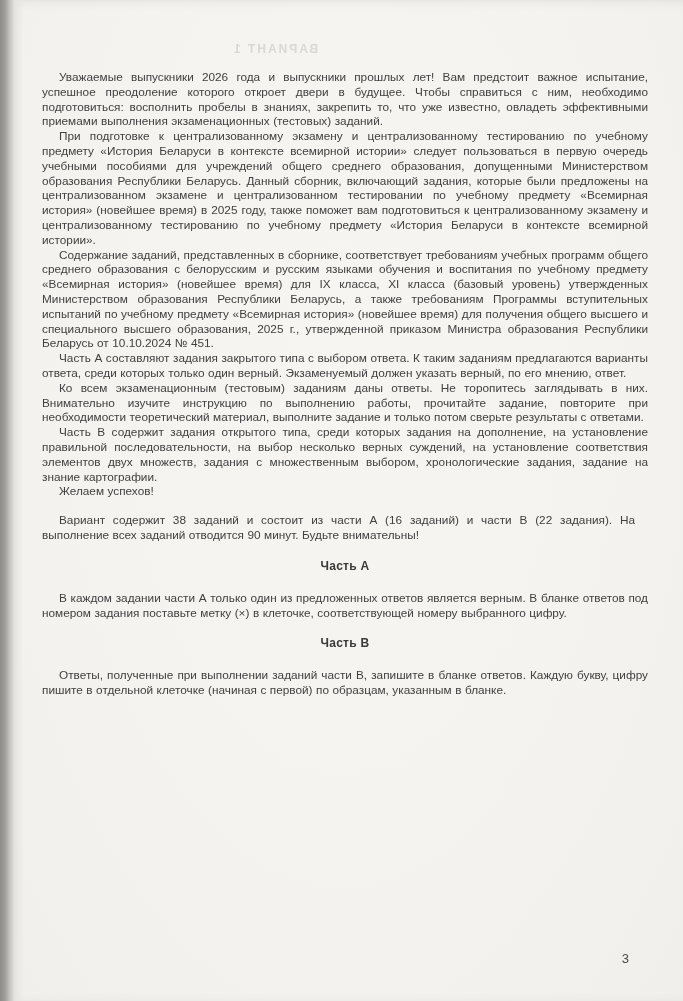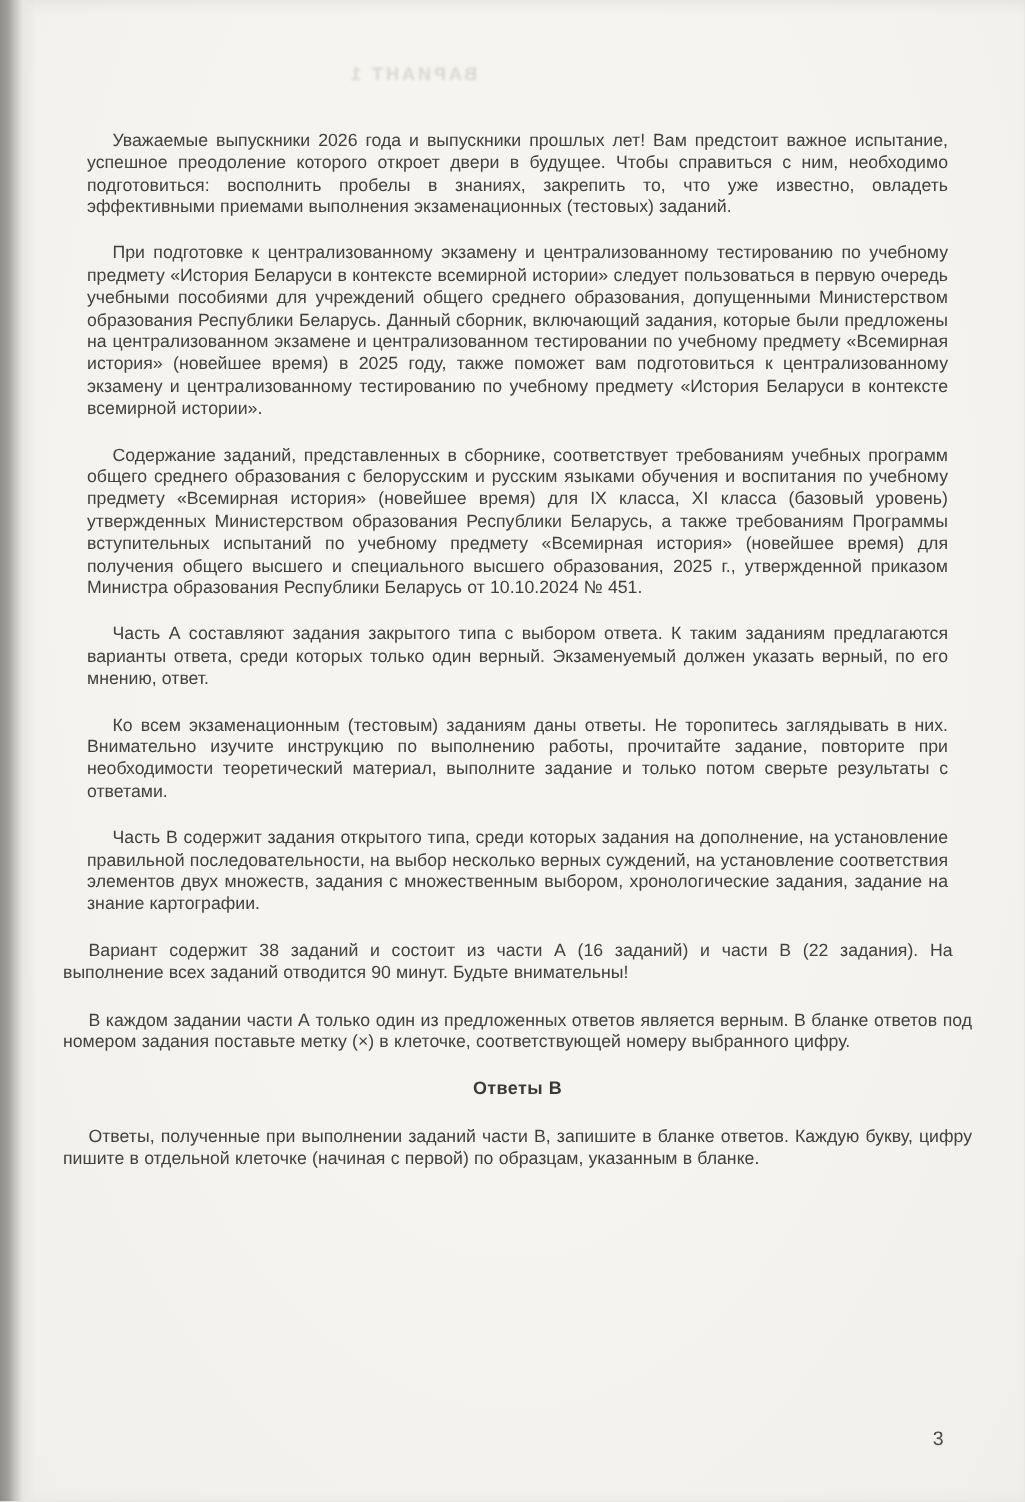--- a/index.html
+++ b/index.html
@@ -60,21 +60,21 @@
   h1.preface-title {
     margin: 0 0 15px 0;
     font-size: 19px;
     line-height: 24px;
     font-weight: bold;
     letter-spacing: 3px;
     text-align: center;
     color: #3a3a3a;
   }
   .body-text p {
-    margin: 16px;
+    margin: 0;
     font-size: 11.8px;
     line-height: 14.8px;
     text-align: justify;
     text-indent: 17px;
     hyphens: auto;
     -webkit-hyphens: auto;
     word-spacing: 0.2px;
     color: #414141;
   }
   h2.instructions-title {
@@ -121,33 +121,35 @@
   <div class="content">
 
 
     <div class="body-text">
       <p>Уважаемые выпускники 2026 года и выпускники прошлых лет! Вам предстоит важное испытание, успешное преодоление которого откроет двери в будущее. Чтобы справиться с ним, необходимо подготовиться: восполнить пробелы в знаниях, закрепить то, что уже известно, овладеть эффективными приемами выполнения экзаменационных (тестовых) заданий.</p>
       <p>При подготовке к централизованному экзамену и централизованному тестированию по учебному предмету «История Беларуси в контексте всемирной истории» следует пользоваться в первую очередь учебными пособиями для учреждений общего среднего образования, допущенными Министерством образования Республики Беларусь. Данный сборник, включающий задания, которые были предложены на централизованном экзамене и централизованном тестировании по учебному предмету «Всемирная история» (новейшее время) в 2025 году, также поможет вам подготовиться к централизованному экзамену и централизованному тестированию по учебному предмету «История Беларуси в контексте всемирной истории».</p>
       <p>Содержание заданий, представленных в сборнике, соответствует требованиям учебных программ общего среднего образования с белорусским и русским языками обучения и воспитания по учебному предмету «Всемирная история» (новейшее время) для IX класса, XI класса (базовый уровень) утвержденных Министерством образования Республики Беларусь, а также требованиям Программы вступительных испытаний по учебному предмету «Всемирная история» (новейшее время) для получения общего высшего и специального высшего образования, 2025 г., утвержденной приказом Министра образования Республики Беларусь от 10.10.2024 № 451.</p>
       <p>Часть А составляют задания закрытого типа с выбором ответа. К таким заданиям предлагаются варианты ответа, среди которых только один верный. Экзаменуемый должен указать верный, по его мнению, ответ.</p>
       <p>Ко всем экзаменационным (тестовым) заданиям даны ответы. Не торопитесь заглядывать в них. Внимательно изучите инструкцию по выполнению работы, прочитайте задание, повторите при необходимости теоретический материал, выполните задание и только потом сверьте результаты с ответами.</p>
       <p>Часть В содержит задания открытого типа, среди которых задания на дополнение, на установление правильной последовательности, на выбор несколько верных суждений, на установление соответствия элементов двух множеств, задания с множественным выбором, хронологические задания, задание на знание картографии.</p>
+      <p>Желаем успехов!</p>
     </div>
 
 
     <div class="body-text">
       <p class="intro">Вариант содержит 38 заданий и состоит из части А (16 заданий) и части В (22 задания). На выполнение всех заданий отводится 90 минут. Будьте внимательны!</p>
     </div>
 
+    <h3 class="part-heading">Часть А</h3>
 
     <div class="body-text">
       <p class="part-text">В каждом задании части А только один из предложенных ответов является верным. В бланке ответов под номером задания поставьте метку (×) в клеточке, соответствующей номеру выбранного цифру.</p>
     </div>
 
-    <h3 class="part-heading">Ответы В</h3>
+    <h3 class="part-heading">Часть В</h3>
 
     <div class="body-text">
       <p class="part-text">Ответы, полученные при выполнении заданий части В, запишите в бланке ответов. Каждую букву, цифру пишите в отдельной клеточке (начиная с первой) по образцам, указанным в бланке.</p>
     </div>
 
   </div>
 
   <div class="page-number">3</div>
 
 </div>

